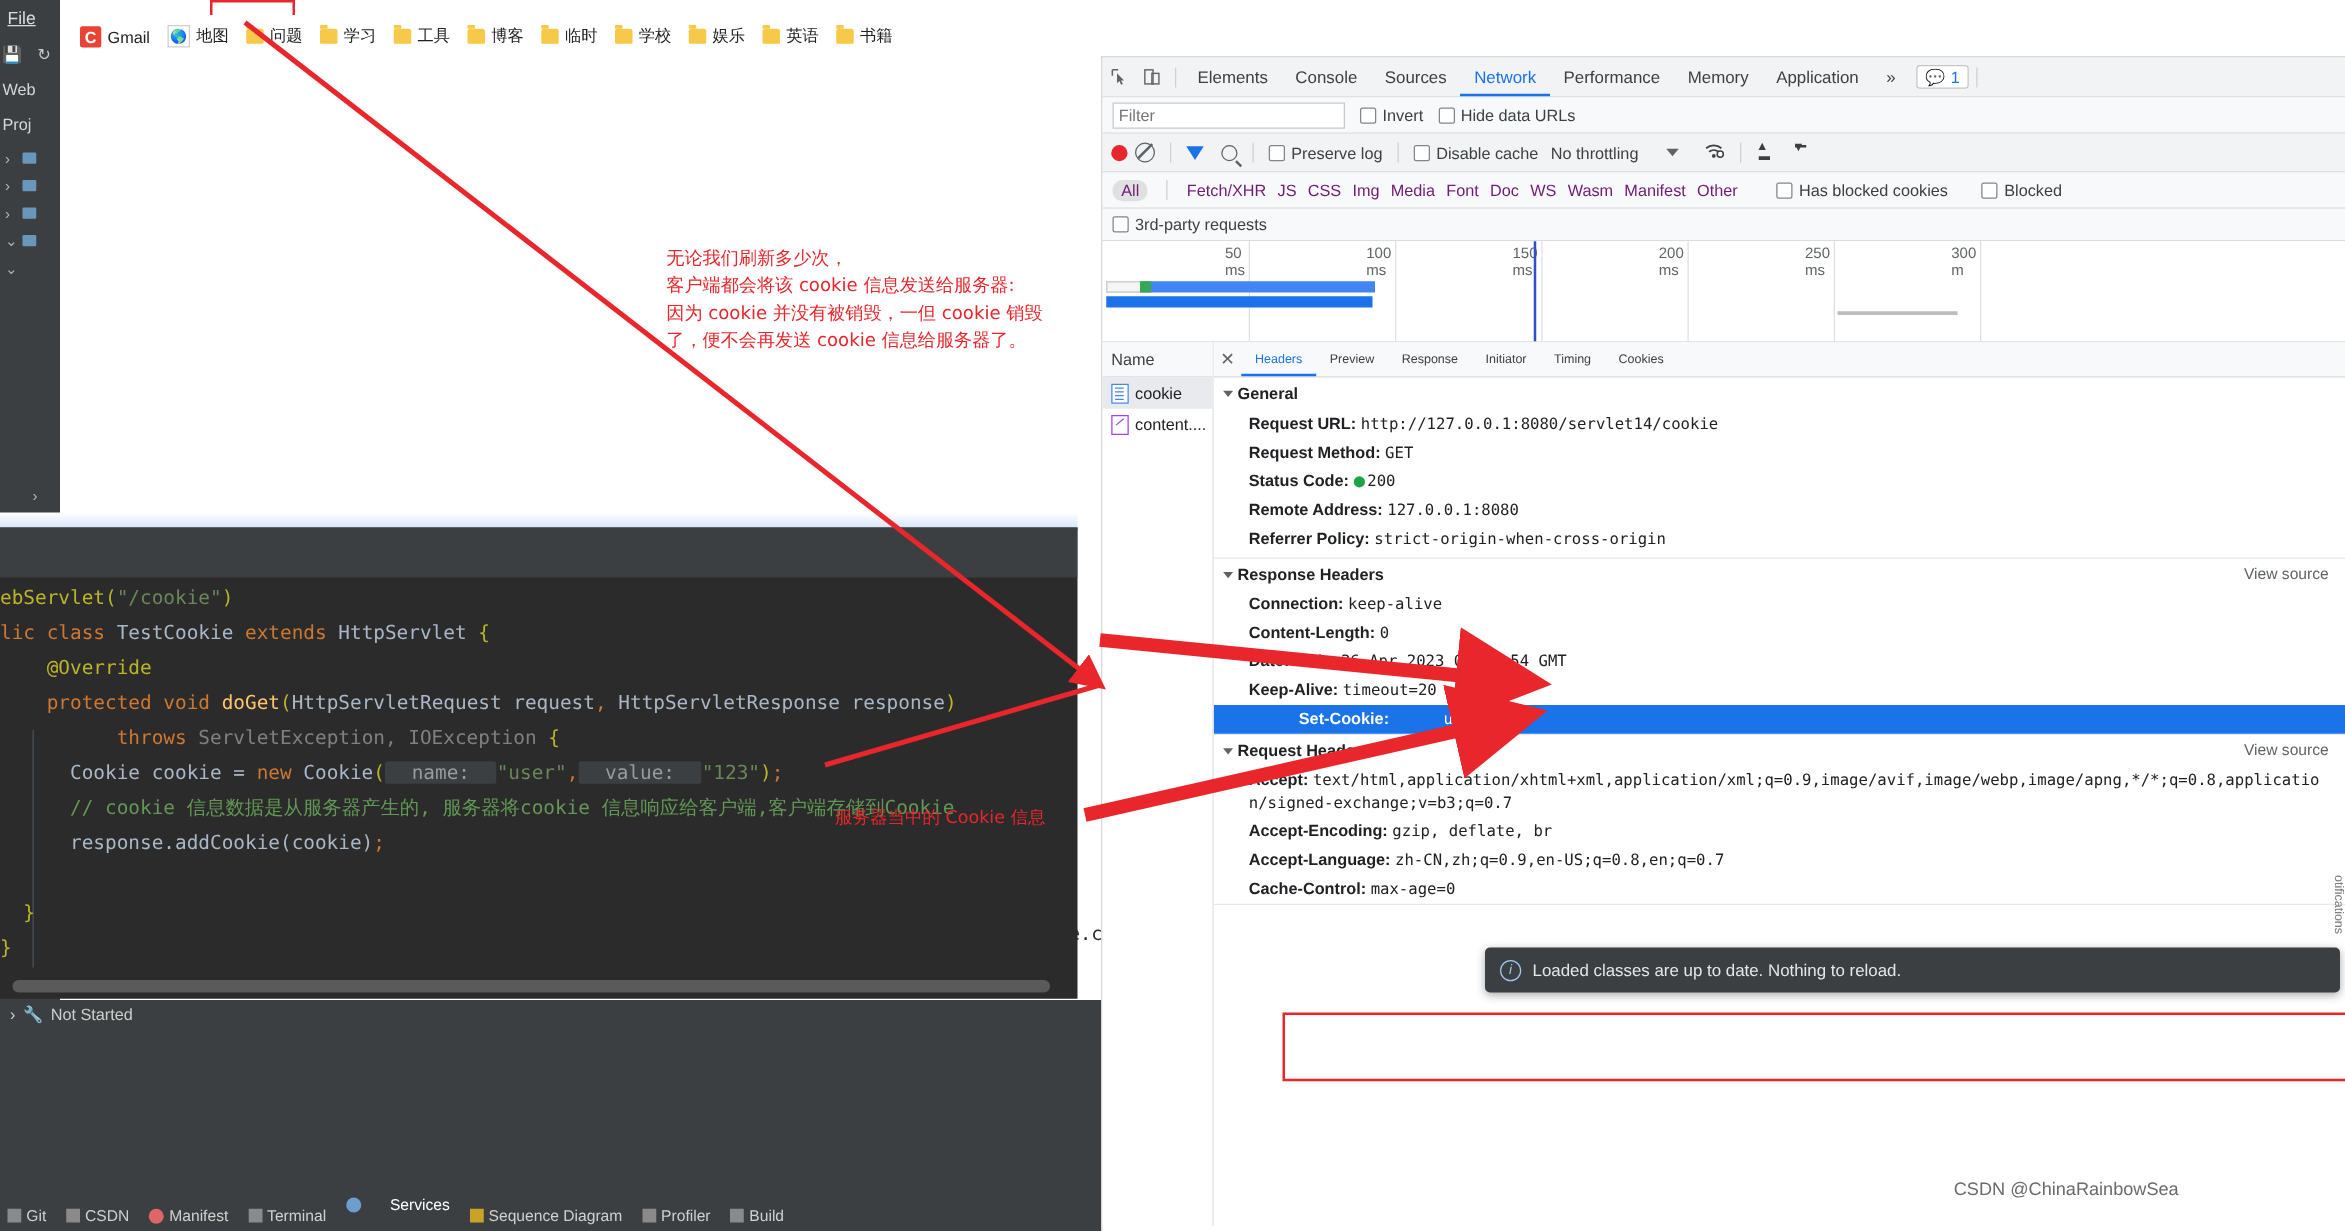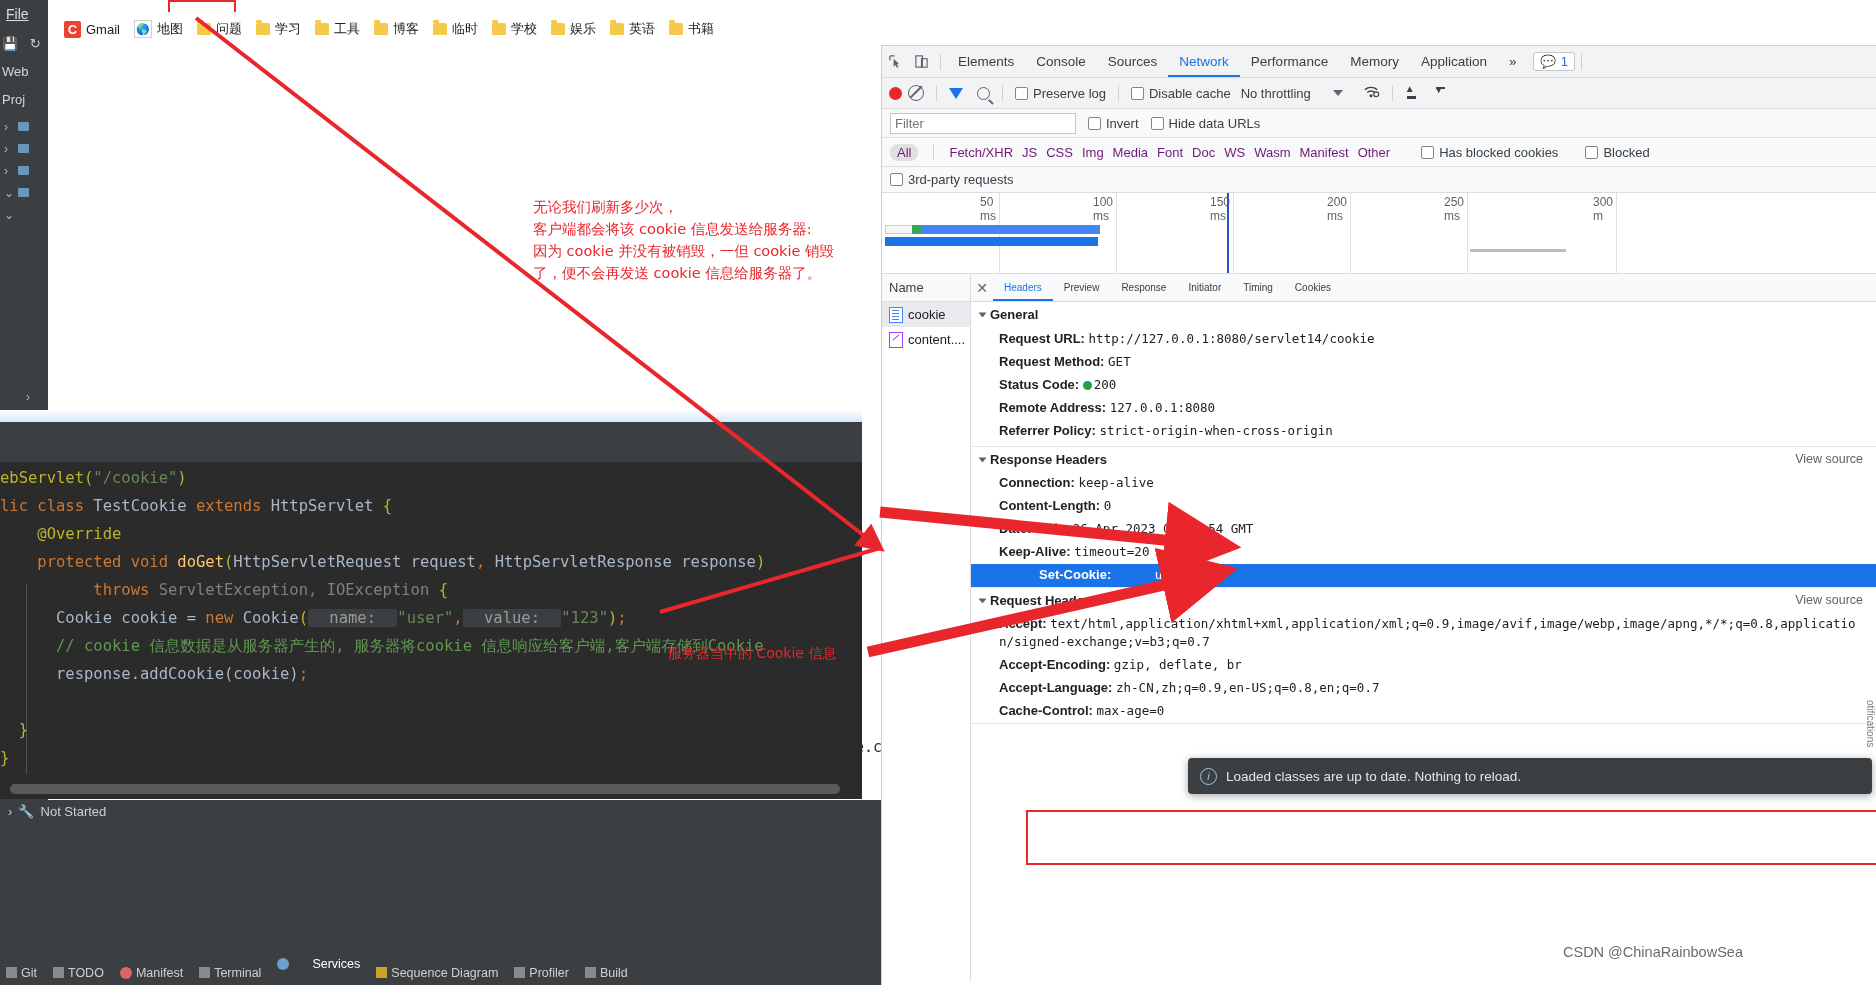--- a/index.html
+++ b/index.html
@@ -245,21 +245,21 @@
     <span>🔧</span>
     <span>Not Started</span>
   </div>
   <div id="ide-tool-row">
     <span class="tw">
         <span class="sqb"></span>
         <span>Git</span>
       </span>
     <span class="tw">
         <span class="sqb"></span>
-        <span>TODO</span>
+        <span>CSDN</span>
       </span>
     <span class="tw">
         <span class="dotb" style="background:#d66"></span>
         <span>Manifest</span>
       </span>
     <span class="tw">
         <span class="sqb"></span>
         <span>Terminal</span>
       </span>
     <span class="tw active">
@@ -309,20 +309,32 @@
     <div class="dt-tab">Memory</div>
     <div class="dt-tab">Application</div>
     <div class="dt-tab">»</div>
     <div class="dt-msgbadge">
       <span>💬</span>
       <span>1</span>
     </div>
     <div class="dt-sep"></div>
   </div>
 
+  <div id="dt-filterbar">
+    <input id="filter-input" type="text" placeholder="Filter" style="">
+    <label class="tbl">
+        <span class="cb"></span>
+        <span>Invert</span>
+      </label>
+    <label class="tbl">
+        <span class="cb"></span>
+        <span>Hide data URLs</span>
+      </label>
+  </div>
+
   <div id="dt-toolbar">
     <span class="rec-dot"></span>
     <span class="clear-ico"></span>
     <span class="dt-sep"></span>
     <span class="funnel"></span>
     <span class="mag" style="margin-left:8px;"></span>
     <span class="dt-sep"></span>
     <label class="tbl">
         <span class="cb"></span>
         <span>Preserve log</span>
@@ -340,32 +352,20 @@
       <svg width="17" height="15" viewBox="0 0 18 16">
           <path d="M2 6a10 10 0 0 1 13 0" stroke="#3c4043" stroke-width="1.5" fill="none"></path>
           <path d="M4.5 9a6.4 6.4 0 0 1 8 0" stroke="#3c4043" stroke-width="1.5" fill="none"></path>
           <circle cx="8.5" cy="12.5" r="1.6" fill="#3c4043"></circle>
           <circle cx="14" cy="11" r="2.6" stroke="#3c4043" stroke-width="1.3" fill="#fff"></circle>
         </svg>
     </span>
     <span class="dt-sep"></span>
     <span class="arrow-up"></span>
     <span class="arrow-dn" style="margin-left:10px;"></span>
-  </div>
-
-  <div id="dt-filterbar">
-    <input id="filter-input" type="text" placeholder="Filter" style="">
-    <label class="tbl">
-        <span class="cb"></span>
-        <span>Invert</span>
-      </label>
-    <label class="tbl">
-        <span class="cb"></span>
-        <span>Hide data URLs</span>
-      </label>
   </div>
 
   <div id="dt-typebar">
     <span class="ftype sel">All</span>
     <span class="dt-sep"></span>
     <span class="ftype">Fetch/XHR</span>
     <span class="ftype">JS</span>
     <span class="ftype">CSS</span>
     <span class="ftype">Img</span>
     <span class="ftype">Media</span>
@@ -401,21 +401,21 @@
       </div>
     <div class="tl-tick" style="left:351px;">
         <span class="tl-lab">150 ms</span>
       </div>
     <div class="tl-tick" style="left:468px;">
         <span class="tl-lab">200 ms</span>
       </div>
     <div class="tl-tick" style="left:585px;">
         <span class="tl-lab">250 ms</span>
       </div>
-    <div class="tl-tick" style="left:734px;">
+    <div class="tl-tick" style="left:702px;">
         <span class="tl-lab">300 m</span>
       </div>
     <div id="tl-bar1" style="width:215px;"></div>
     <div id="tl-bar1b"></div>
     <div id="tl-bar1c"></div>
     <div id="tl-bar2" style="width:213px;"></div>
     <div id="tl-line" style="left:345px;"></div>
     <div id="tl-grey" style="left:588px;top:56px;width:96px;"></div>
   </div>
 

